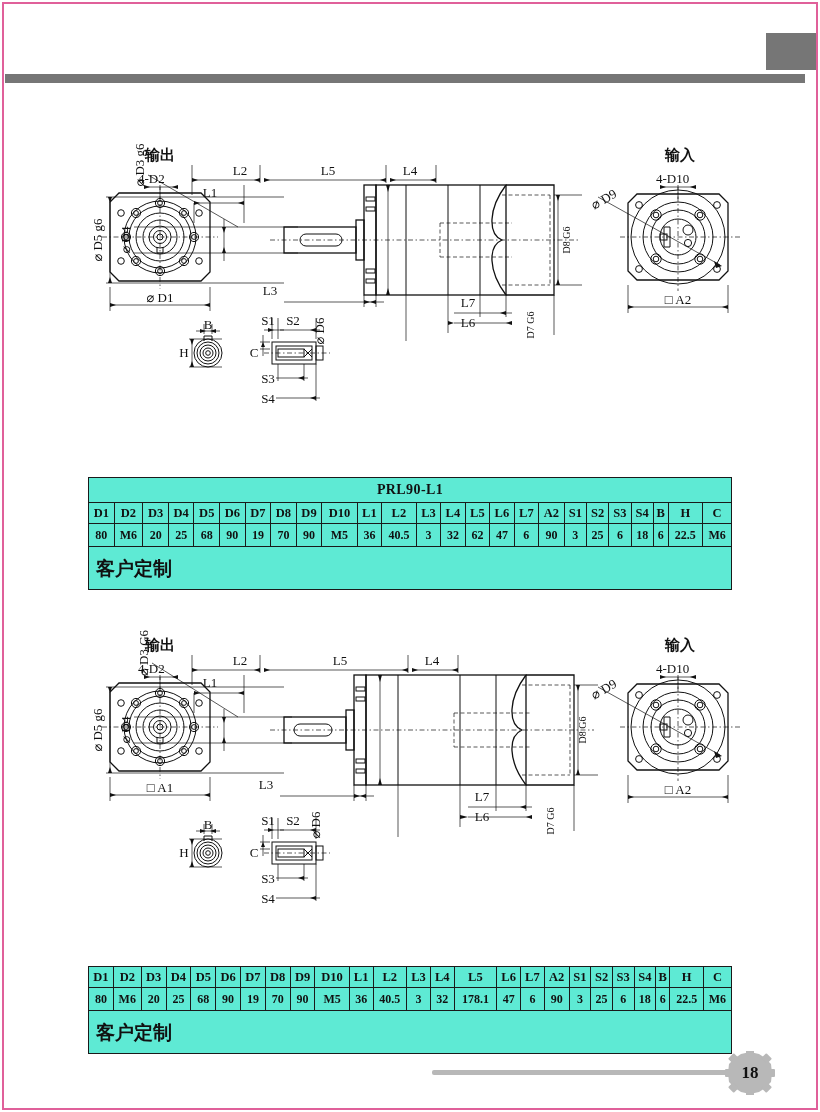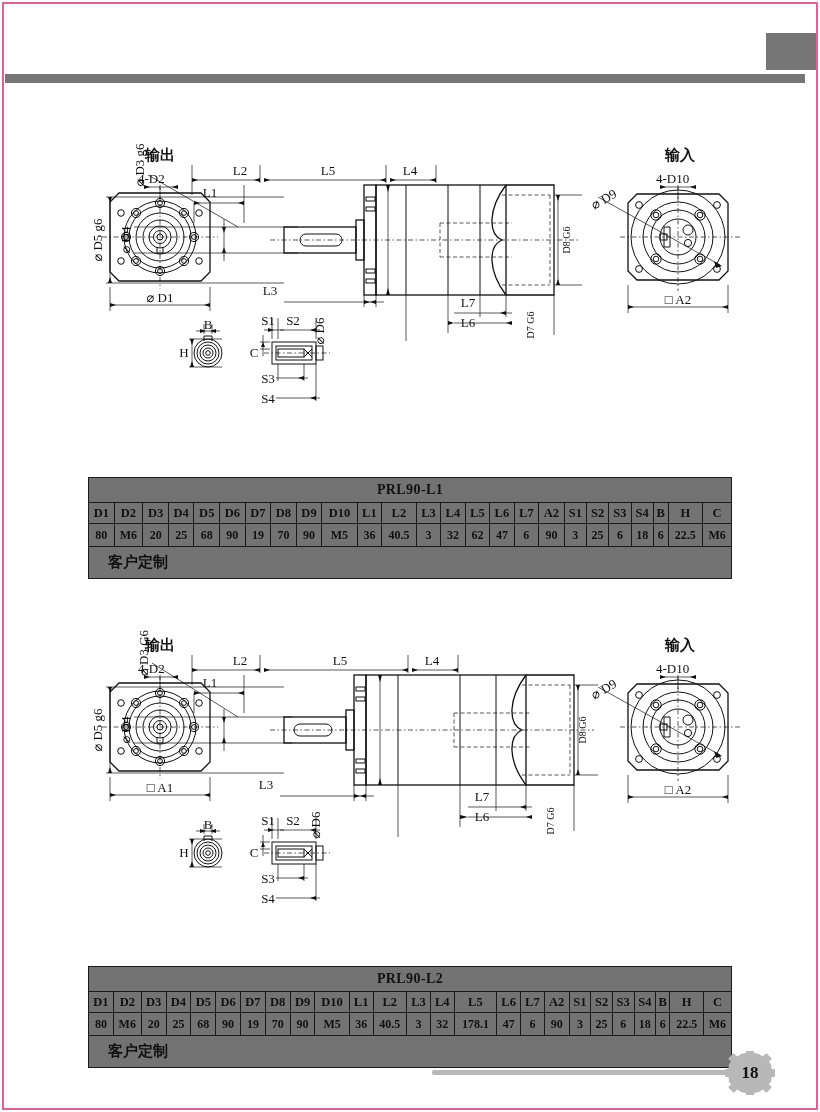--- a/index.html
+++ b/index.html
@@ -27,37 +27,37 @@
 
   
   .dwg { position:absolute; }
   .dwg svg { display:block; }
 
   
   .spec-table {
     position:absolute;
     border-collapse:collapse;
     font-family:"Liberation Serif", serif;
-    background:#737373;
+    background:#5eead4;
   }
   .spec-table td, .spec-table th {
     border:1px solid #1a1a1a;
     text-align:center;
     font-weight:bold;
     color:#111;
     padding:0;
     line-height:1;
   }
   .spec-table .title-cell {
     height:25px; font-size:14px; letter-spacing:.4px;
   }
   .spec-table .hdr-cell { height:21px; font-size:12.5px; }
   .spec-table .val-cell { height:23px; font-size:12px; }
   .spec-table .note-cell {
-    height:32px; font-size:15px; text-align:left; padding-left:19px;
+    height:43px; font-size:19px; text-align:left; padding-left:7px;
     font-family:"DejaVu Sans", sans-serif; font-weight:bold;
   }
 
   
   .footer-rule {
     position:absolute; left:432px; top:1070px; width:330px; height:5px;
     background:#b8b8b8; border-radius:2px;
   }
   .footer-dot {
     position:absolute; left:750px; top:1066px; width:13px; height:13px;
@@ -690,23 +690,20 @@
     <path d="M546,172 L540,170 L540,174 Z" fill="#111"></path>
     <path d="M634,172 L640,170 L640,174 Z" fill="#111"></path>
     <text class="lbl" x="590" y="169" text-anchor="middle">□ A2</text>
   </g>
 </svg>
 </div>
 
 <table class="spec-table" style="left:88px; top:966px; width:644px;">
   <tbody>
     <tr>
-      <td class="title-cell" colspan="25">PRL90-L2</td>
-    </tr>
-    <tr>
       <td class="hdr-cell">D1</td>
       <td class="hdr-cell">D2</td>
       <td class="hdr-cell">D3</td>
       <td class="hdr-cell">D4</td>
       <td class="hdr-cell">D5</td>
       <td class="hdr-cell">D6</td>
       <td class="hdr-cell">D7</td>
       <td class="hdr-cell">D8</td>
       <td class="hdr-cell">D9</td>
       <td class="hdr-cell">D10</td>

